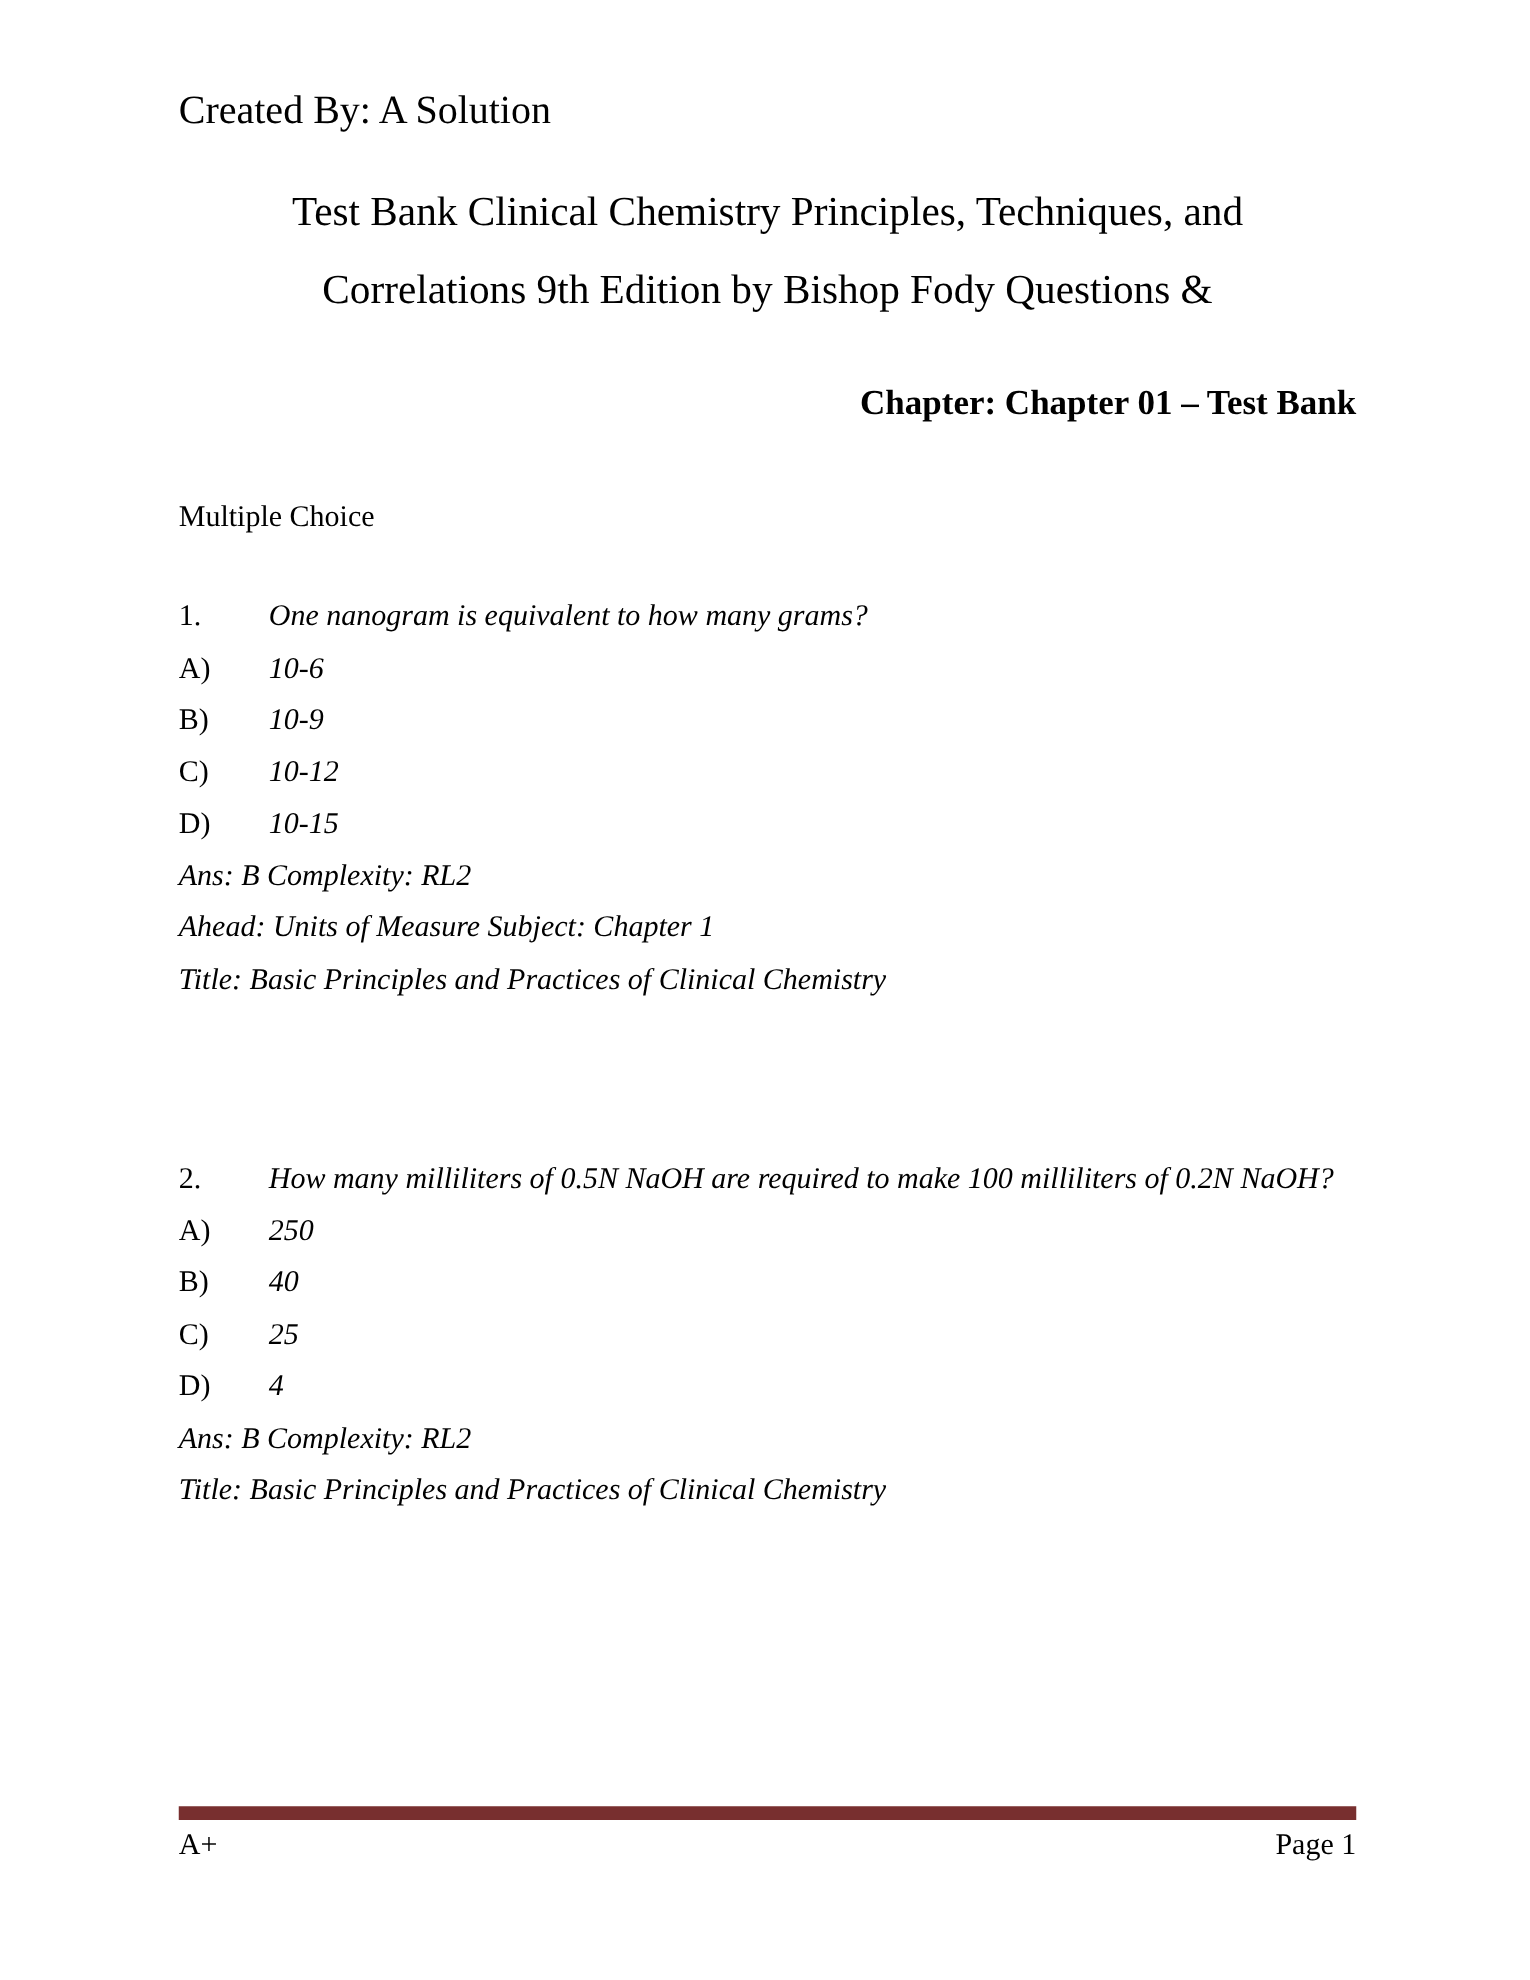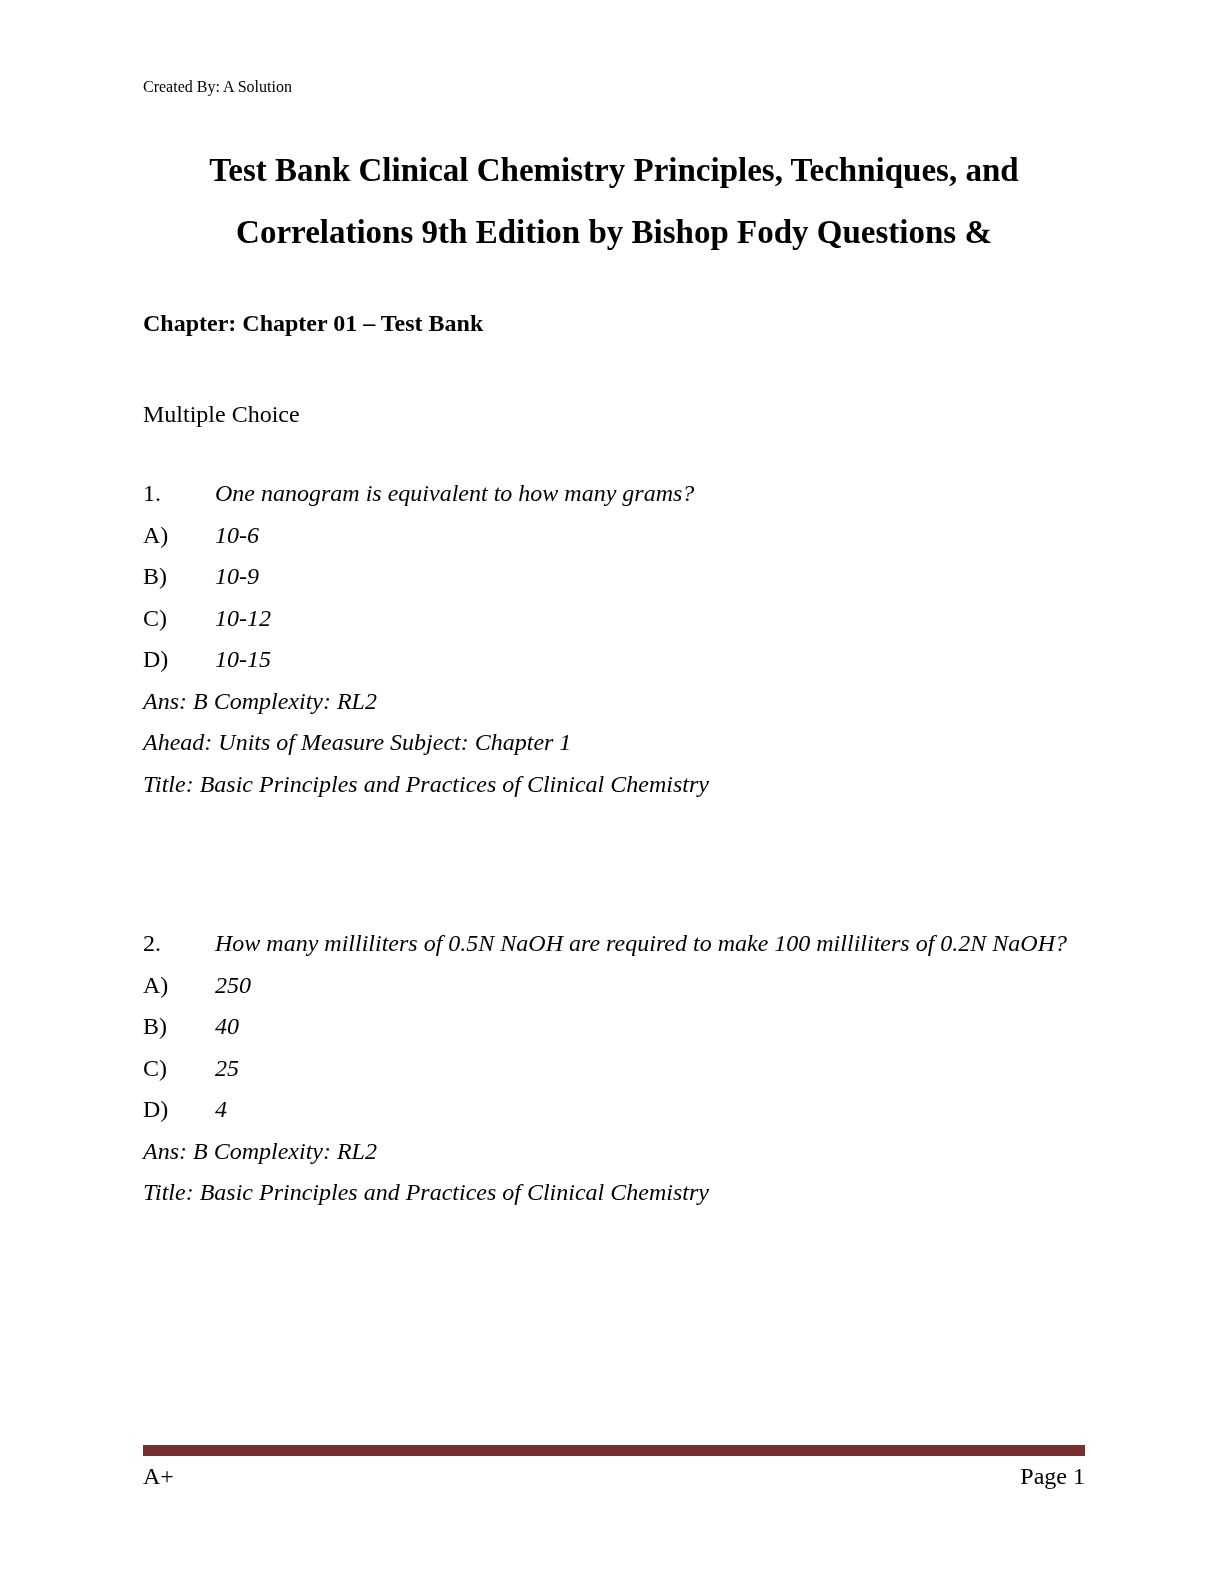--- a/index.html
+++ b/index.html
@@ -14,35 +14,35 @@
     background: #ffffff;
     color: #000000;
     font-family: "Liberation Serif", "DejaVu Serif", serif;
     overflow: hidden;
   }
   .content {
     padding: 73px 139px 0 143px;
   }
   .created-by {
     margin: 0;
-    font-size: 16px;
+    font-size: 32px;
     line-height: 28px;
   }
   .doc-title {
     margin: 38px 0 0 0;
     font-size: 33px;
-    font-weight: bold;
+    font-weight: normal;
     text-align: center;
     line-height: 62px;
   }
   .chapter-heading {
     margin: 44px 0 0 0;
-    font-size: 24px;
+    font-size: 28px;
     font-weight: bold;
-    text-align: left;
+    text-align: right;
     line-height: 32px;
   }
   .section-label {
     margin: 54px 0 0 0;
     font-size: 24px;
     line-height: 42px;
   }
   .qblock {
     font-size: 24px;
     line-height: 41.5px;

